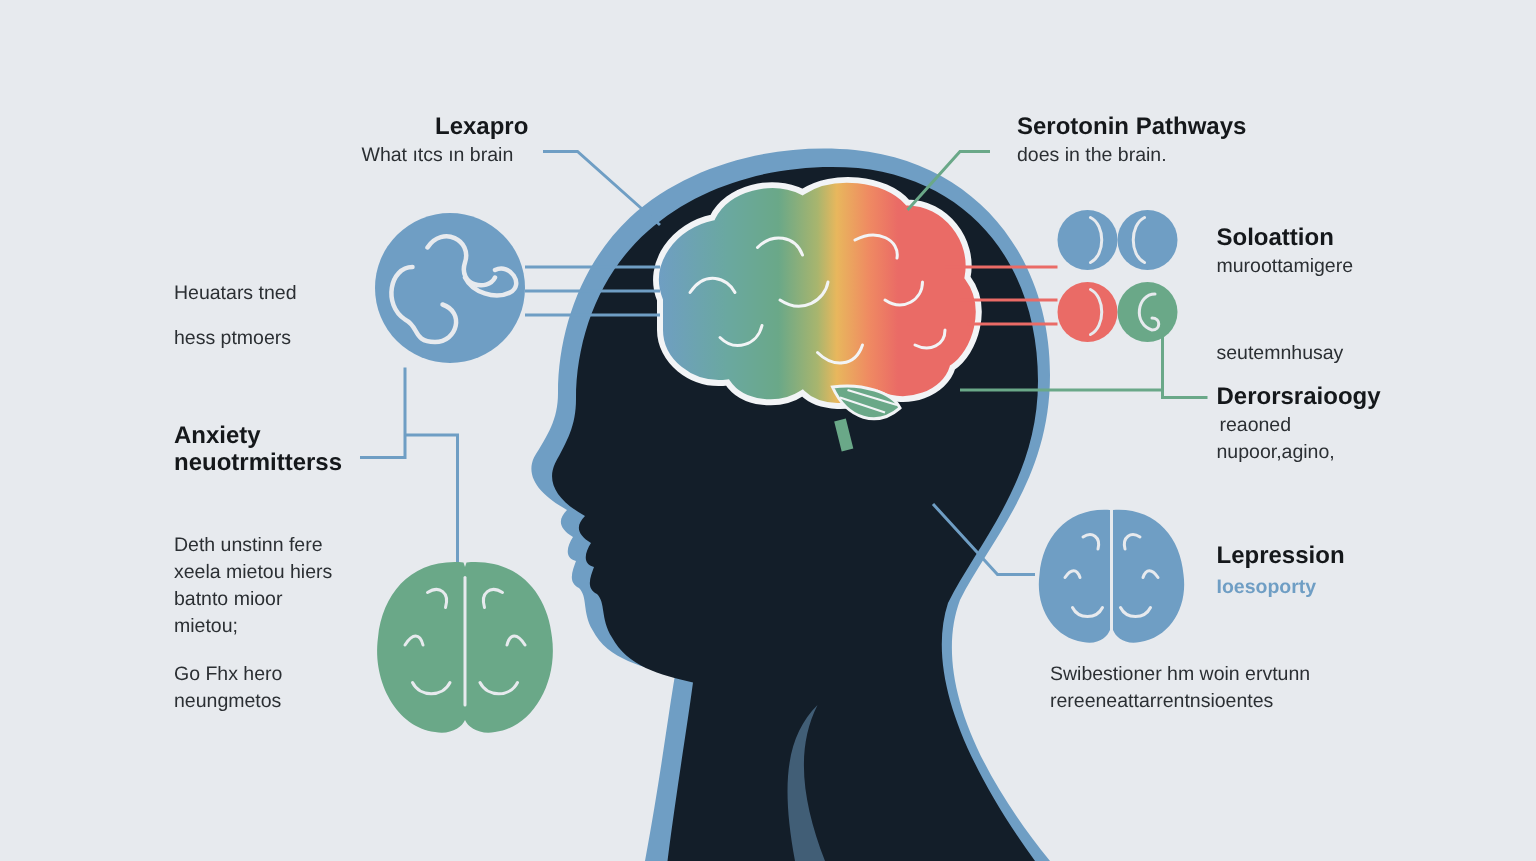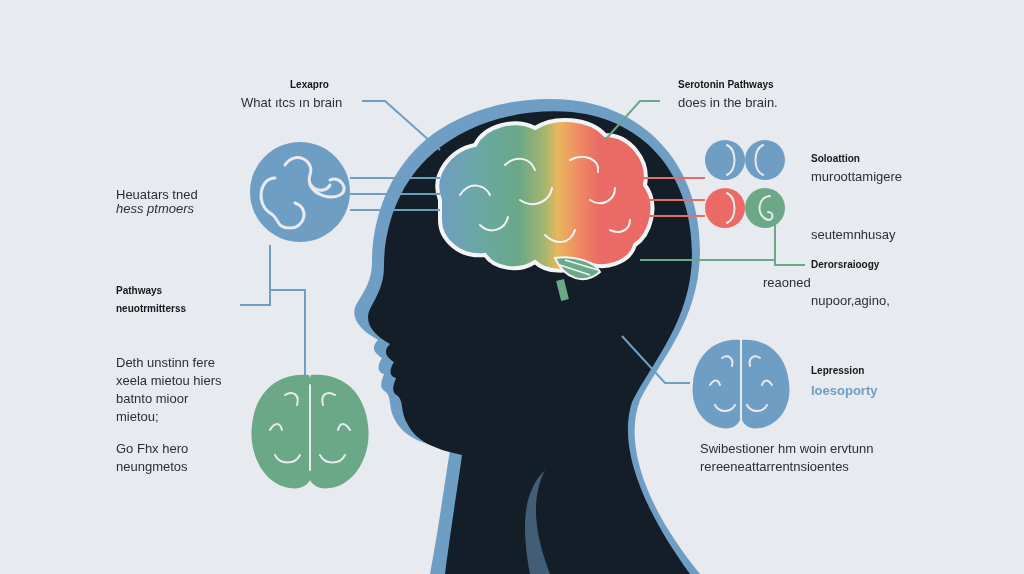--- a/index.html
+++ b/index.html
@@ -1,19 +1,19 @@
 <!DOCTYPE html>
 <html><head>
 <meta charset="utf-8">
 <style>
   html, body { margin:0; padding:0; }
   body { width:1024px; height:574px; background:#e7eaee; position:relative; overflow:hidden; font-family:"Liberation Sans","DejaVu Sans",sans-serif; color:#1f2328; }
   .layer { position:absolute; left:0; top:0; width:1024px; height:574px; }
   .txt { position:absolute; font-size:13px; line-height:18px; color:#2b2f33; white-space:nowrap; }
-  .title { font-weight:bold; font-size:10px; color:#15181b; }
+  .title { font-weight:bold; font-size:16px; color:#15181b; }
   .accent { color:#6f9ec4; font-weight:bold; }
 </style>
 </head>
 <body>
 
 <svg class="layer" viewBox="0 0 1024 574" xmlns="http://www.w3.org/2000/svg">
   <defs>
     <linearGradient id="brainGrad" x1="0" y1="0" x2="1" y2="0">
       <stop offset="0" stop-color="#6f9ec4"></stop>
       <stop offset="0.22" stop-color="#6aa8a0"></stop>
@@ -112,38 +112,38 @@
   </g>
 </svg>
 
 <div class="txt title" style="left:290px; top:76px;">Lexapro</div>
 <div class="txt" style="left:241px; top:94px;">What ıtcs ın brain</div>
 
 <div class="txt title" style="left:678px; top:76px;">Serotonin Pathways</div>
 <div class="txt" style="left:678px; top:94px;">does in the brain.</div>
 
 <div class="txt" style="left:116px; top:186px;">Heuatars tned</div>
-<div class="txt" style="left:116px; top:200px;font-style:italic;">hess ptmoers</div>
+<div class="txt" style="left:116px; top:216px;">hess ptmoers</div>
 
-<div class="txt title" style="left:116px; top:282px;">Pathways</div>
+<div class="txt title" style="left:116px; top:282px;">Anxiety</div>
 <div class="txt title" style="left:116px; top:300px;">neuotrmitterss</div>
 
 <div class="txt" style="left:116px; top:354px;">Deth unstinn fere</div>
 <div class="txt" style="left:116px; top:372px;">xeela mietou hiers</div>
 <div class="txt" style="left:116px; top:390px;">batnto mioor</div>
 <div class="txt" style="left:116px; top:408px;">mietou;</div>
 
 <div class="txt" style="left:116px; top:440px;">Go Fhx hero</div>
 <div class="txt" style="left:116px; top:458px;">neungmetos</div>
 
 <div class="txt title" style="left:811px; top:150px;">Soloattion</div>
 <div class="txt" style="left:811px; top:168px;">muroottamigere</div>
 <div class="txt" style="left:811px; top:186px;margin-top:40px;">seutemnhusay</div>
 
 <div class="txt title" style="left:811px; top:256px;">Derorsraioogy</div>
-<div class="txt" style="left:763px; top:274px;">reaoned</div>
+<div class="txt" style="left:813px; top:274px;">reaoned</div>
 <div class="txt" style="left:811px; top:292px;">nupoor,agino,</div>
 
 <div class="txt title" style="left:811px; top:362px;">Lepression</div>
 <div class="txt accent" style="left:811px; top:382px;">Ioesoporty</div>
 
 <div class="txt" style="left:700px; top:440px;">Swibestioner hm woin ervtunn</div>
 <div class="txt" style="left:700px; top:458px;">rereeneattarrentnsioentes</div>
 
 </body></html>

